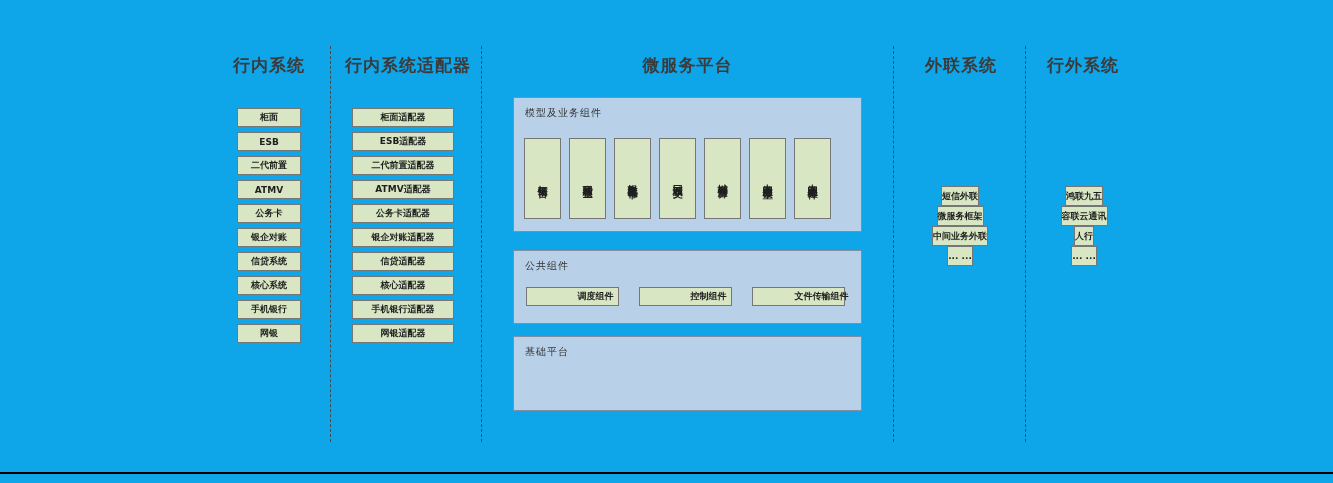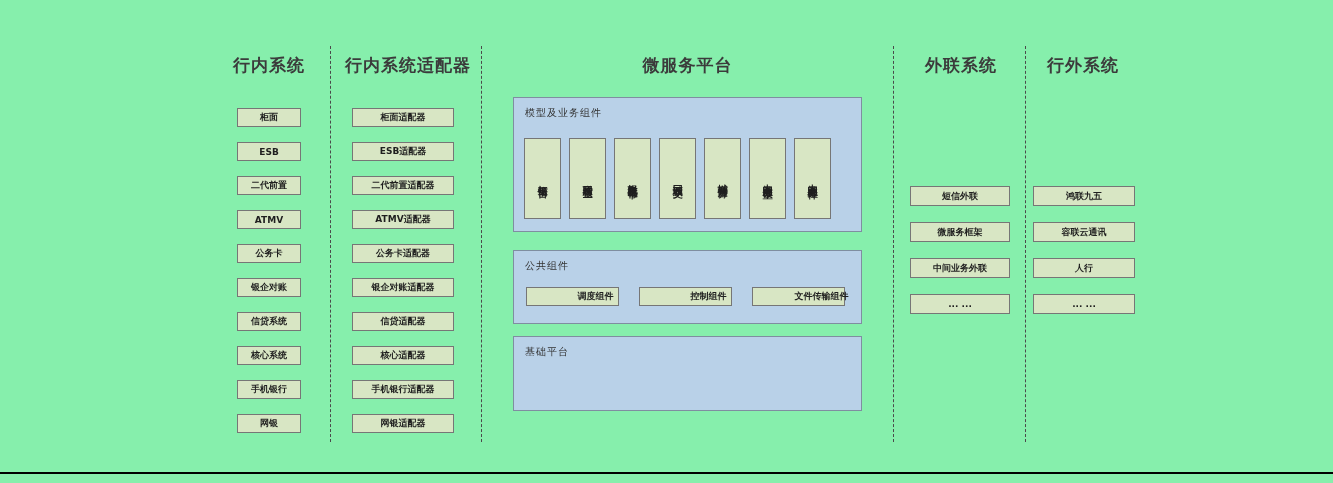--- a/index.html
+++ b/index.html
@@ -1,31 +1,31 @@
 <!DOCTYPE html>
 <html style="--c-green: #d8e6c4; --c-node-border: #767676; --c-blue: #b9d1e8; --c-blue-border: #7f8ea0; --c-divider: #4a4a4a; --c-heading: #3b3b3b; --c-rule: #000000;"><head>
 <meta charset="utf-8">
 <style>
   html,body{margin:0;padding:0;background:#fff;}
   .canvas{
-    position:relative;width:1333px;height:483px;background:#86efac;overflow:hidden;
+    position:relative;width:1333px;height:483px;background:#0ea5e9;overflow:hidden;
     font-family:"DejaVu Sans","Liberation Sans",sans-serif;
   }
   .sep{
     position:absolute;top:46px;height:396px;width:0;
     border-left:1px dashed var(--c-divider,#4a4a4a);
   }
   .col-header{
     position:absolute;top:54px;width:160px;text-align:center;
     font-size:17px;font-weight:bold;color:var(--c-heading,#3b3b3b);
     letter-spacing:1px;white-space:nowrap;
   }
   .stack{position:absolute;display:flex;flex-direction:column;}
-  .stack.s30{gap:15px;}
-  .stack.s36{gap:16px;}
+  .stack.s30{gap:5px;}
+  .stack.s36{align-items:center;}
   .node{
     background:var(--c-green,#d8e6c4);
     border:1px solid var(--c-node-border,#767676);
     color:#1f1f1f;font-size:9px;font-weight:bold;
     display:flex;align-items:center;justify-content:center;
     box-sizing:border-box;white-space:nowrap;
   }
   .stack.s30 .node{height:19px;}
   .stack.s36 .node{height:20px;}
   .bluebox{

